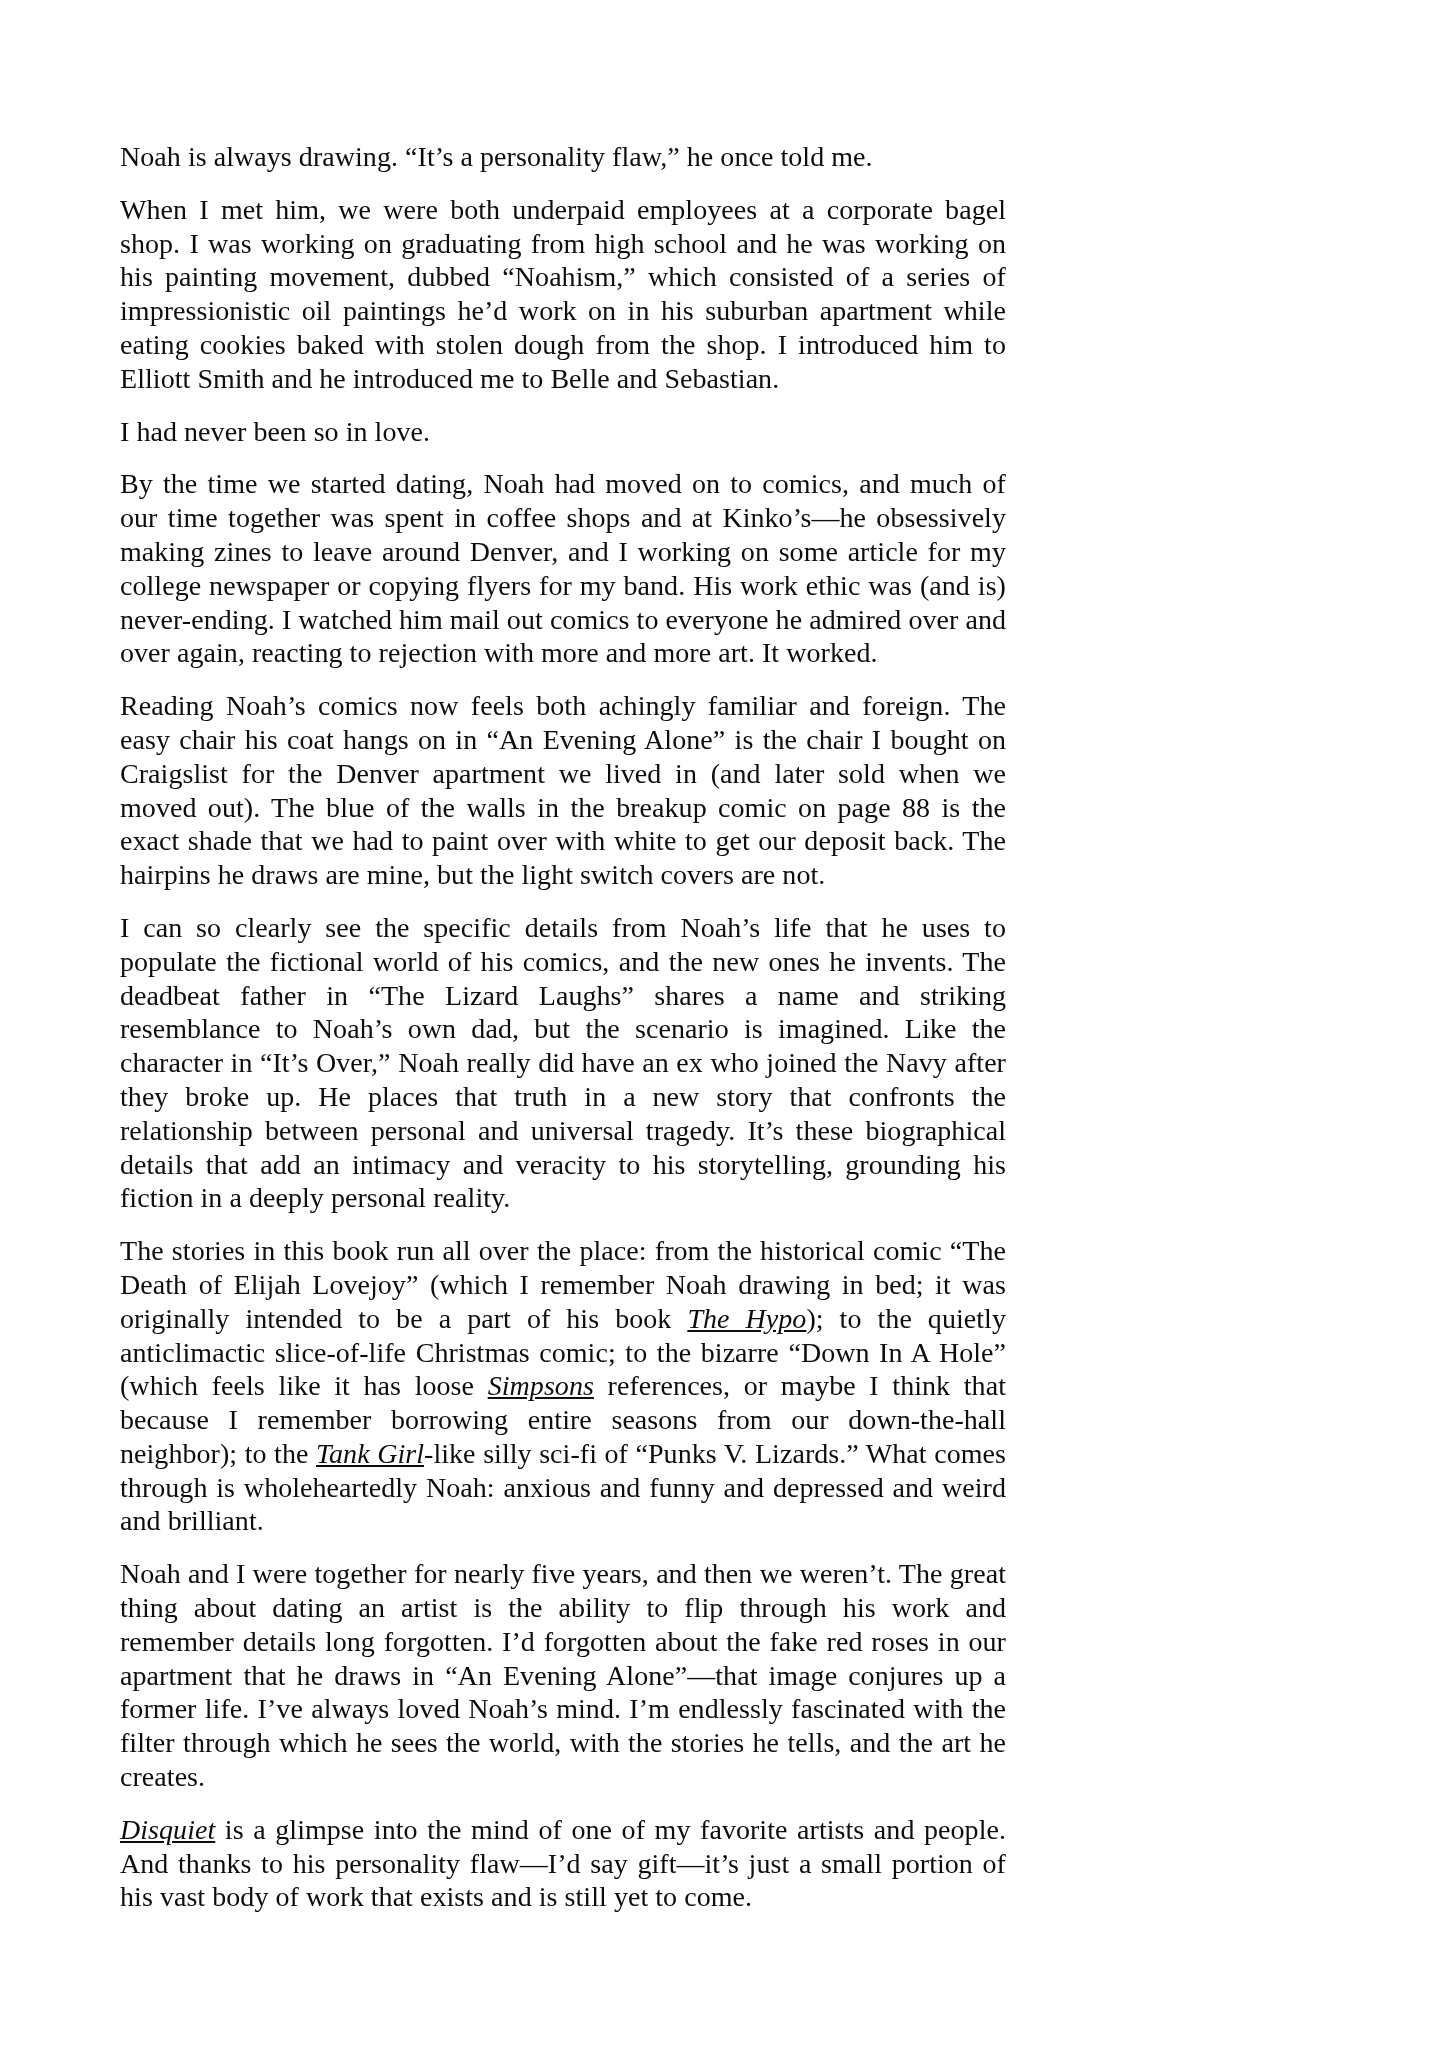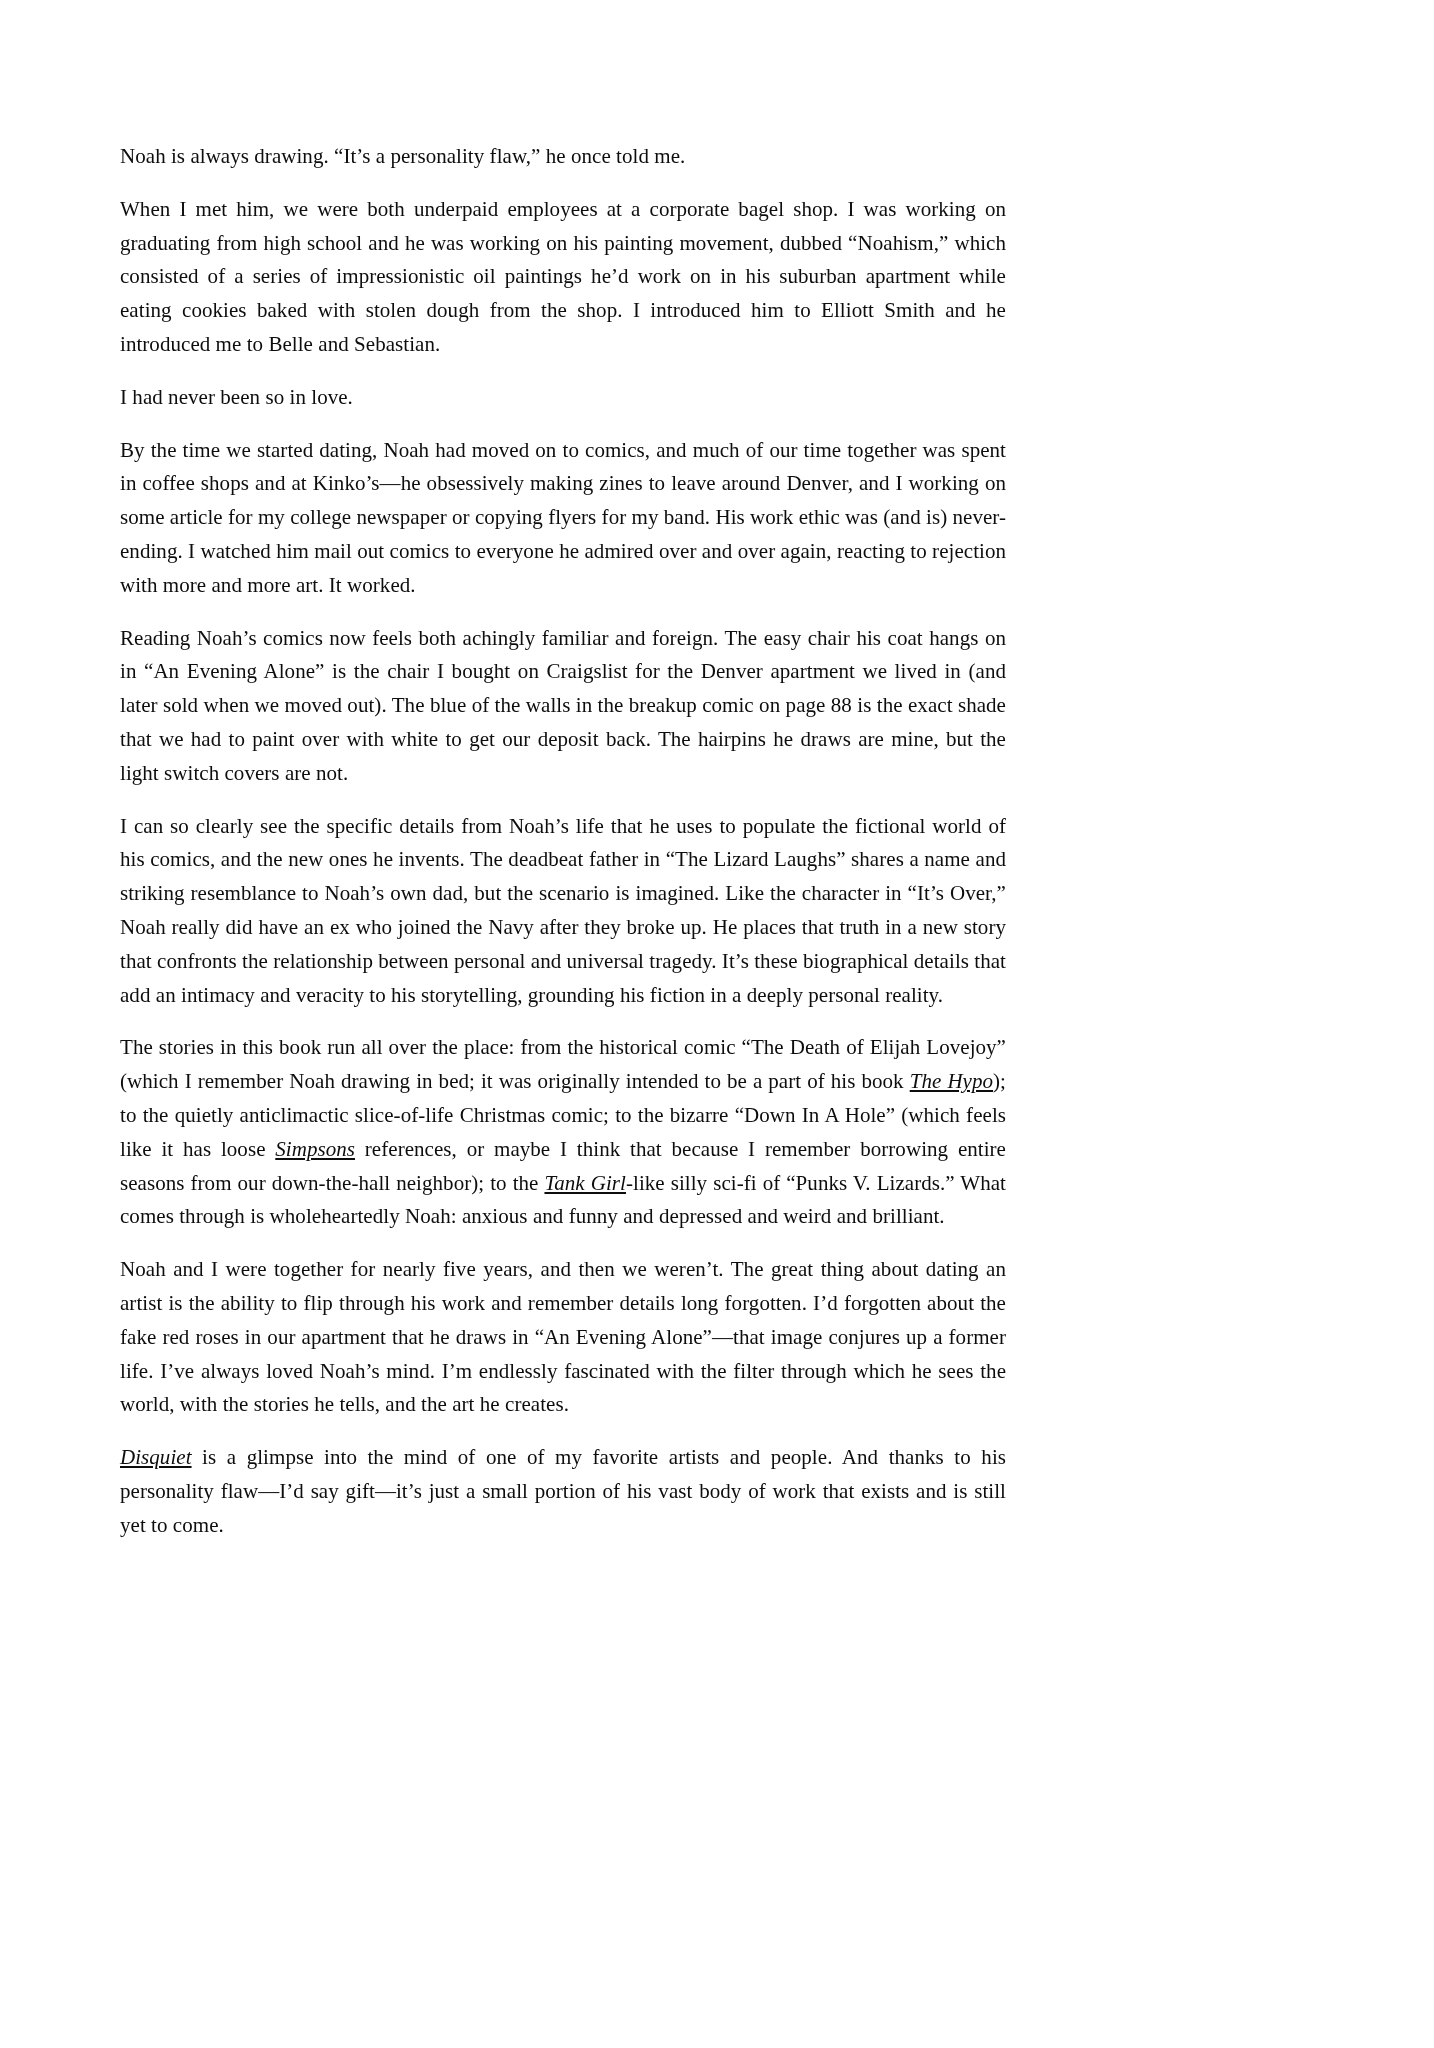--- a/index.html
+++ b/index.html
@@ -22,21 +22,21 @@
     box-sizing: border-box;
   }
   .content {
     position: absolute;
     left: 120px;
     top: 140px;
     width: 886px;
   }
   p.para {
     margin: 0 0 19px 0;
-    font-size: 21px;
+    font-size: 28px;
     line-height: 33.8px;
     text-align: justify;
     text-justify: inter-word;
     hyphens: none;
     letter-spacing: 0.05px;
   }
   p.para:last-of-type {
     margin-bottom: 8px;
   }
   .signature {

